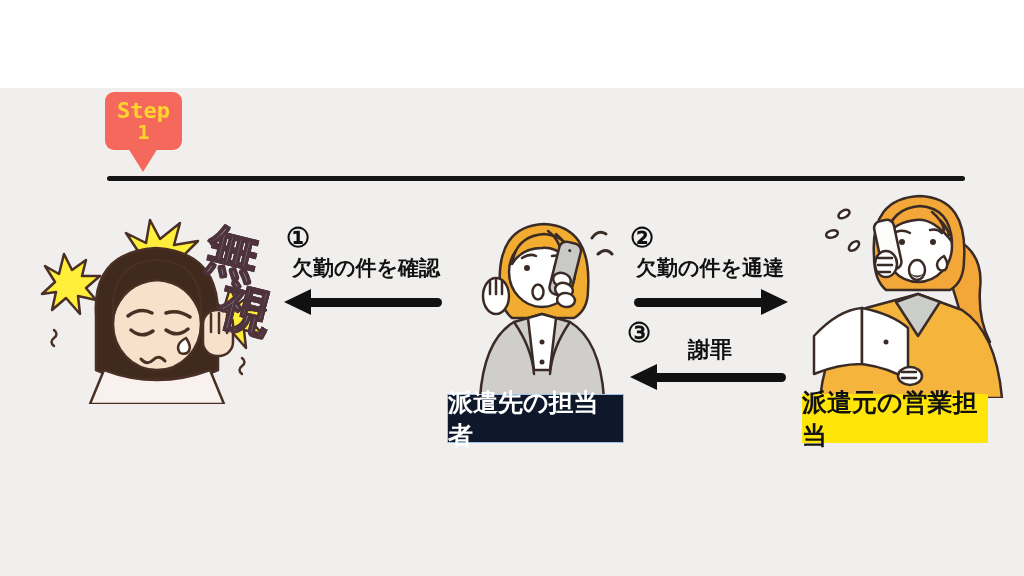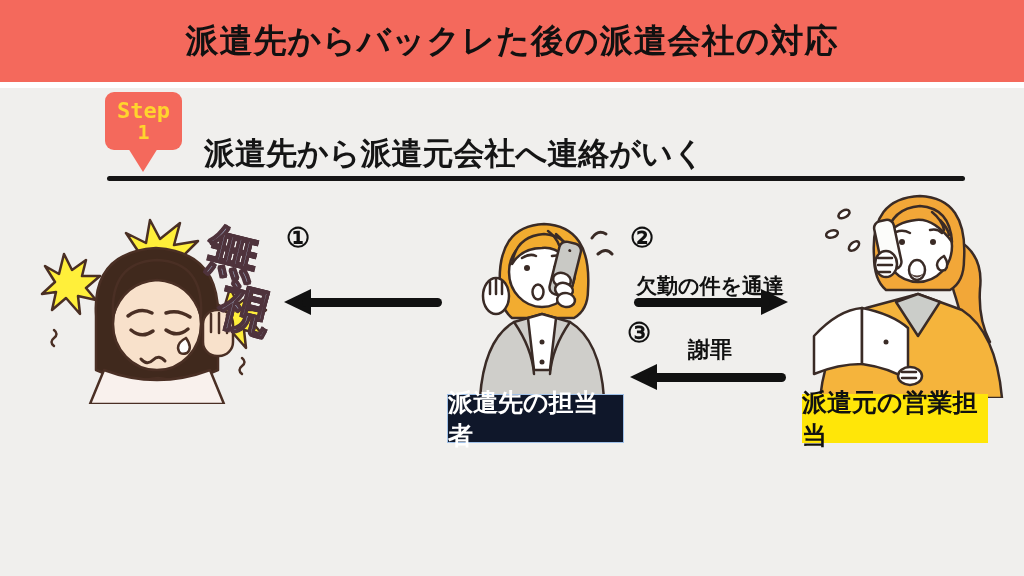--- a/index.html
+++ b/index.html
@@ -24,21 +24,21 @@
                 border-top:24px solid #F4695C;}
 
   
   .section-heading{position:absolute;left:204px;top:133px;font-size:31px;font-weight:900;color:#151515;}
   .heading-rule{position:absolute;left:107px;top:176px;width:858px;height:5px;background:#151515;border-radius:3px;}
 
   
   .flow-num{position:absolute;font-size:27px;font-weight:bold;color:#111;}
   .flow-label{position:absolute;font-size:21px;font-weight:800;color:#111;}
   .n1{left:286px;top:222px;} .t1{left:292px;top:254px;}
-  .n2{left:630px;top:222px;} .t2{left:636px;top:272px;text-align:right;}
+  .n2{left:630px;top:222px;} .t2{left:636px;top:254px;text-align:right;}
   .n3{left:627px;top:317px;} .t3{left:688px;top:335px;font-size:22px;text-align:center;}
 
   
   .arrow{position:absolute;height:26px;}
   .arrow .shaft{position:absolute;top:9px;height:9px;background:#111;border-radius:5px;}
   .arrow .head{position:absolute;top:0;width:0;height:0;border-top:13px solid transparent;border-bottom:13px solid transparent;}
   .arrow.dir-left .head{left:0;border-right:27px solid #111;}
   .arrow.dir-left .shaft{left:18px;right:2px;}
   .arrow.dir-right .head{right:0;border-left:27px solid #111;}
   .arrow.dir-right .shaft{right:18px;left:2px;}
@@ -65,36 +65,33 @@
   .char{position:absolute;}
   .char-left{left:38px;top:218px;width:240px;height:186px;}
   .char-mid{left:452px;top:208px;width:180px;height:190px;}
   .char-right{left:798px;top:184px;width:218px;height:214px;}
 </style>
 </head>
 <body>
 
 <div class="stage">
 
-  <div class="banner">
-    <h1>派遣先からバックレた後の派遣会社の対応</h1>
-  </div>
 
   <div class="panel"></div>
 
   <div class="step-badge">
     <span class="l1">Step</span>
     <span class="l2">1</span>
   </div>
   <div class="step-pointer"></div>
 
-  <div class="section-heading">派遣先から派遣元会社へ連絡がいく</div>
   <div class="heading-rule"></div>
 
   <span class="flow-num n1">①</span>
+  <span class="flow-label t1">欠勤の件を確認</span>
   <div class="arrow dir-left a1">
     <div class="head"></div>
     <div class="shaft"></div>
   </div>
 
   <span class="flow-num n2">②</span>
   <span class="flow-label t2">欠勤の件を通達</span>
   <div class="arrow dir-right a2">
     <div class="head"></div>
     <div class="shaft"></div>

